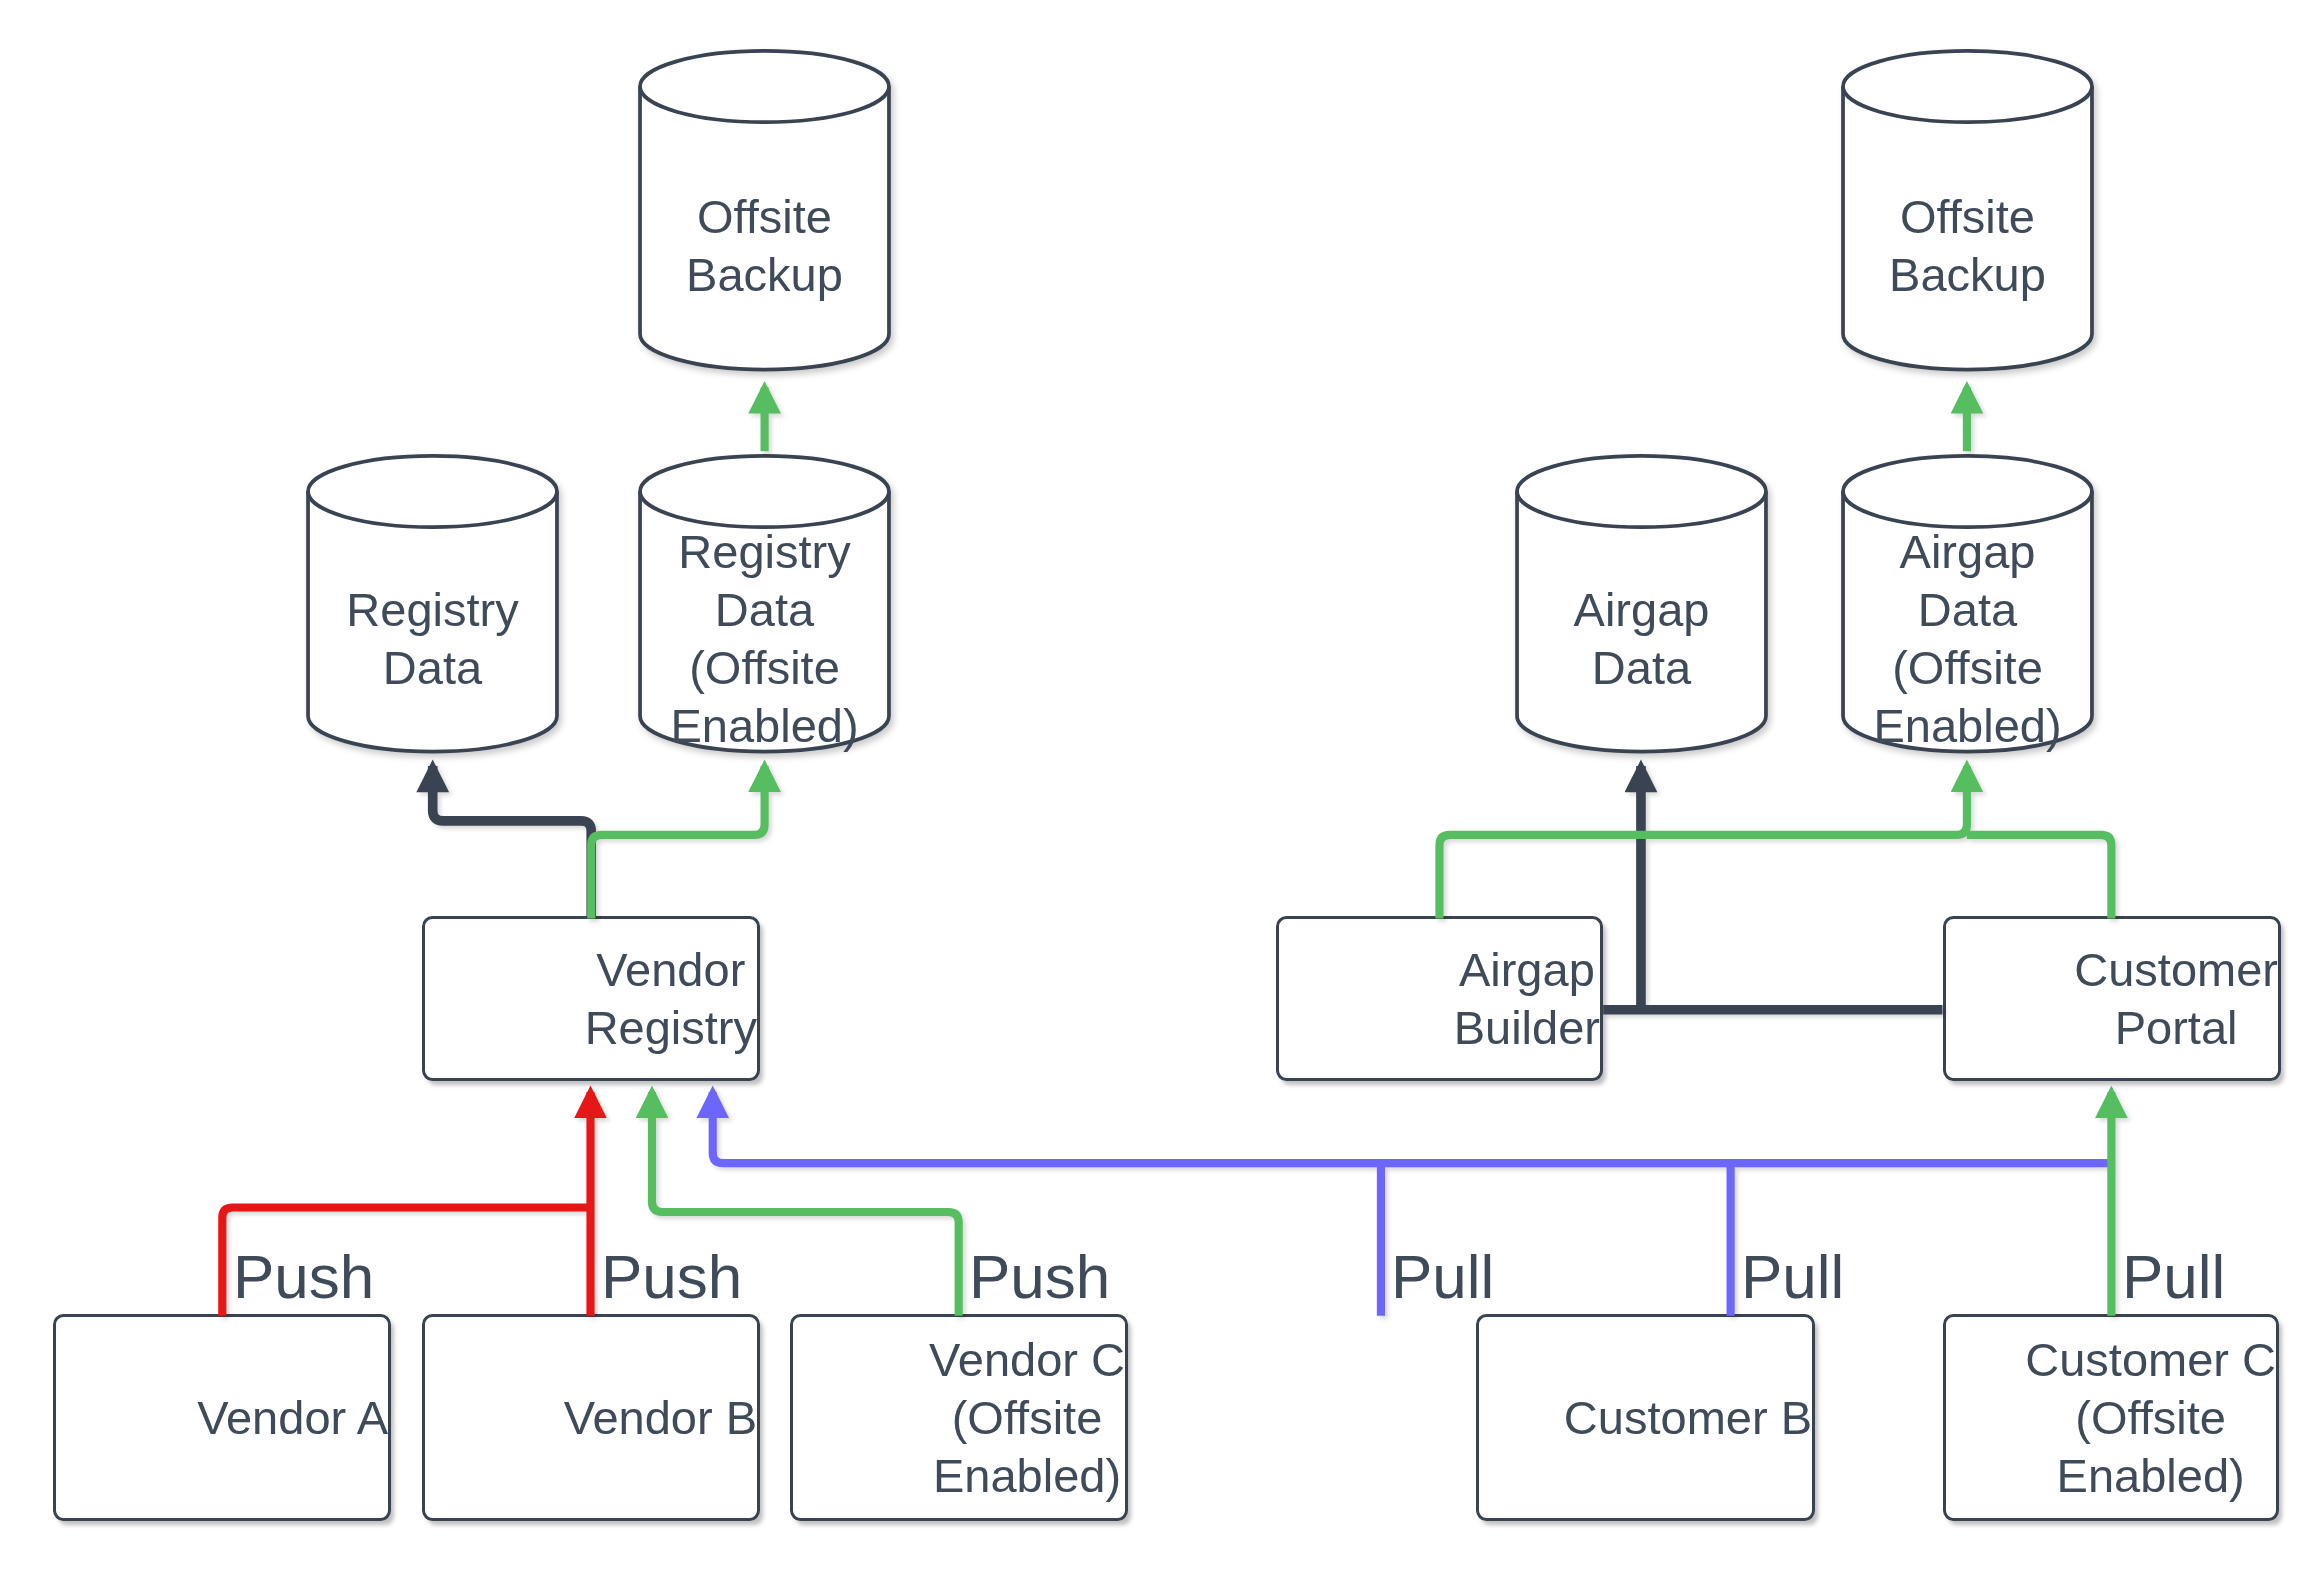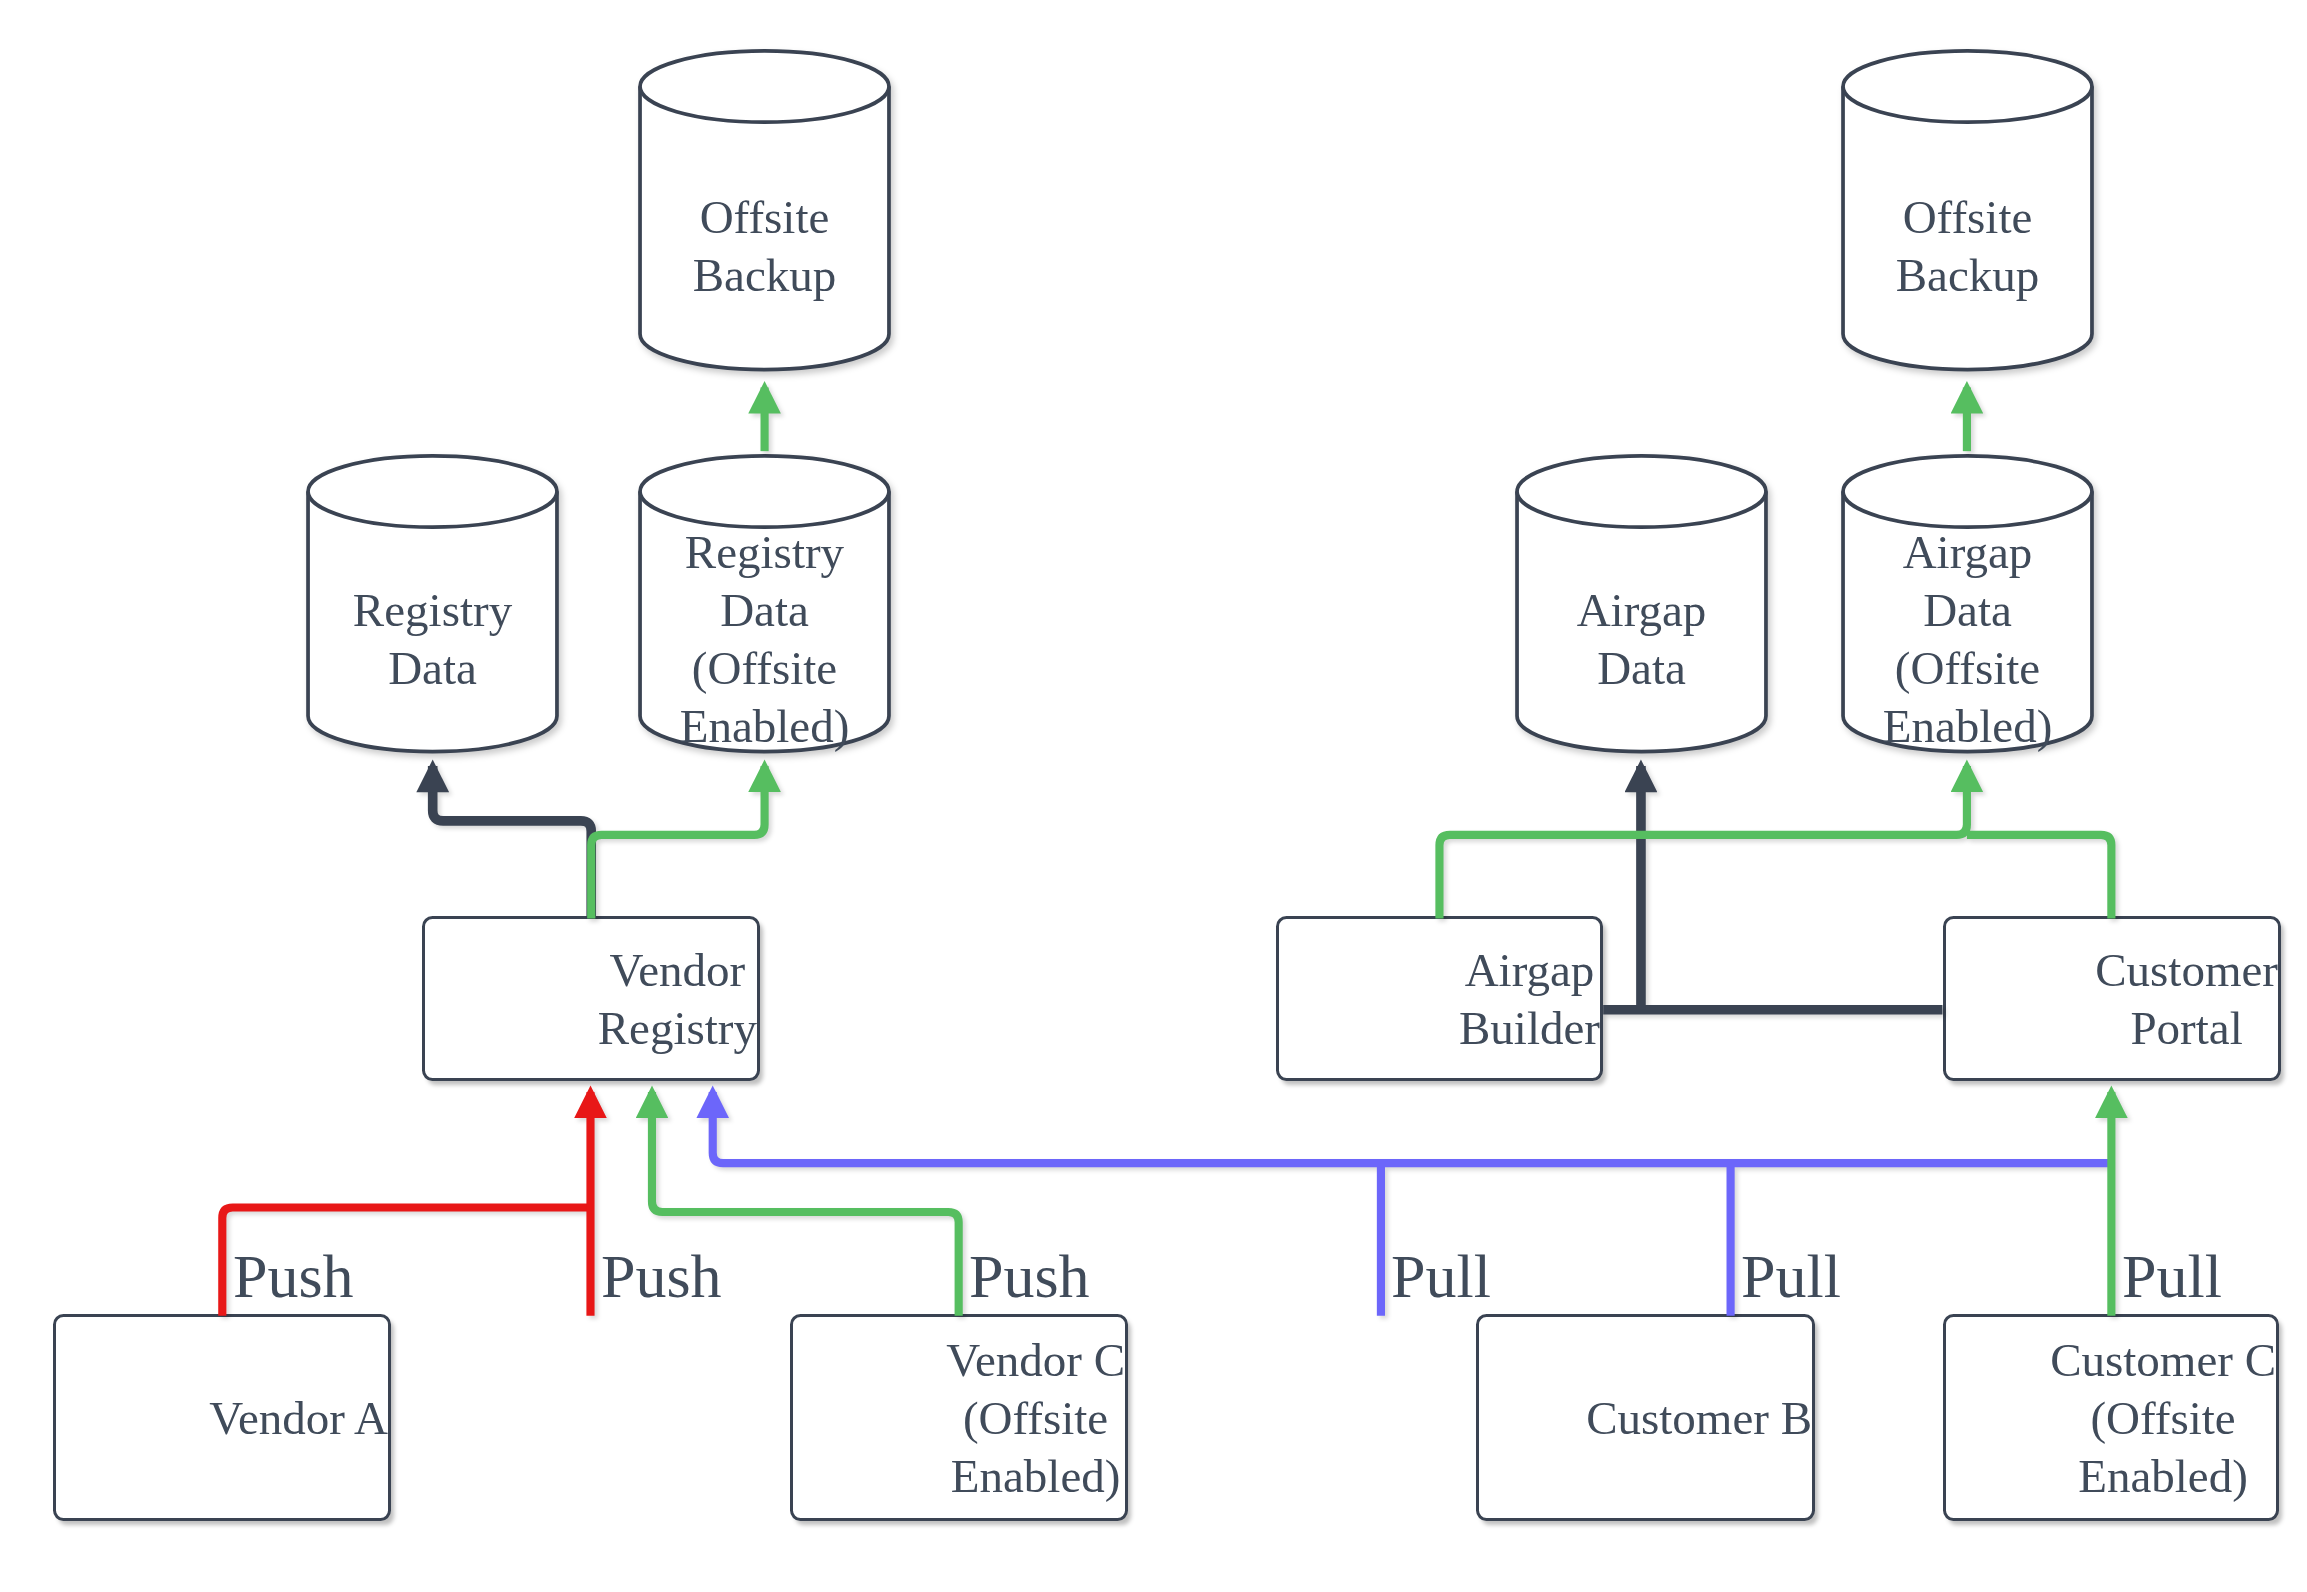--- a/index.html
+++ b/index.html
@@ -3,21 +3,21 @@
 <meta charset="utf-8">
 <style>
   :root{
     --c-dark:#3a4352; --c-text:#404b5a; --c-green:#56be60;
     --c-red:#e81717; --c-blue:#6c66fa; --c-bg:#ffffff;
   }
   html,body{margin:0;padding:0;background:var(--c-bg);}
   .canvas{
     position:relative; width:2307px; height:1592px; overflow:hidden;
     background:var(--c-bg);
-    font-family:Liberation Serif, serif;
+    font-family:Liberation Sans, sans-serif;
     color:var(--c-text);
     border-radius:11px;
   }
   .label{
     white-space:pre-line; text-align:center;
     font-size:47px; line-height:58px; color:var(--c-text);
   }
   
   .box{
     position:absolute; box-sizing:border-box;
@@ -132,20 +132,23 @@
 Builder</span>
   </div>
   <div class="box" style="left:1943px; top:916px; width:338px; height:165px;">
     <span class="label">Customer
 Portal</span>
   </div>
 
   <div class="box" style="left:53px; top:1314px; width:338px; height:207px;">
     <span class="label">Vendor A</span>
   </div>
+  <div class="box" style="left:422px; top:1314px; width:338px; height:207px;">
+    <span class="label">Vendor B</span>
+  </div>
   <div class="box" style="left:790px; top:1314px; width:338px; height:207px;">
     <span class="label">Vendor C
 (Offsite
 Enabled)</span>
   </div>
   <div class="box" style="left:1476px; top:1314px; width:339px; height:207px;">
     <span class="label">Customer B</span>
   </div>
   <div class="box" style="left:1943px; top:1314px; width:336px; height:207px;">
     <span class="label">Customer C

